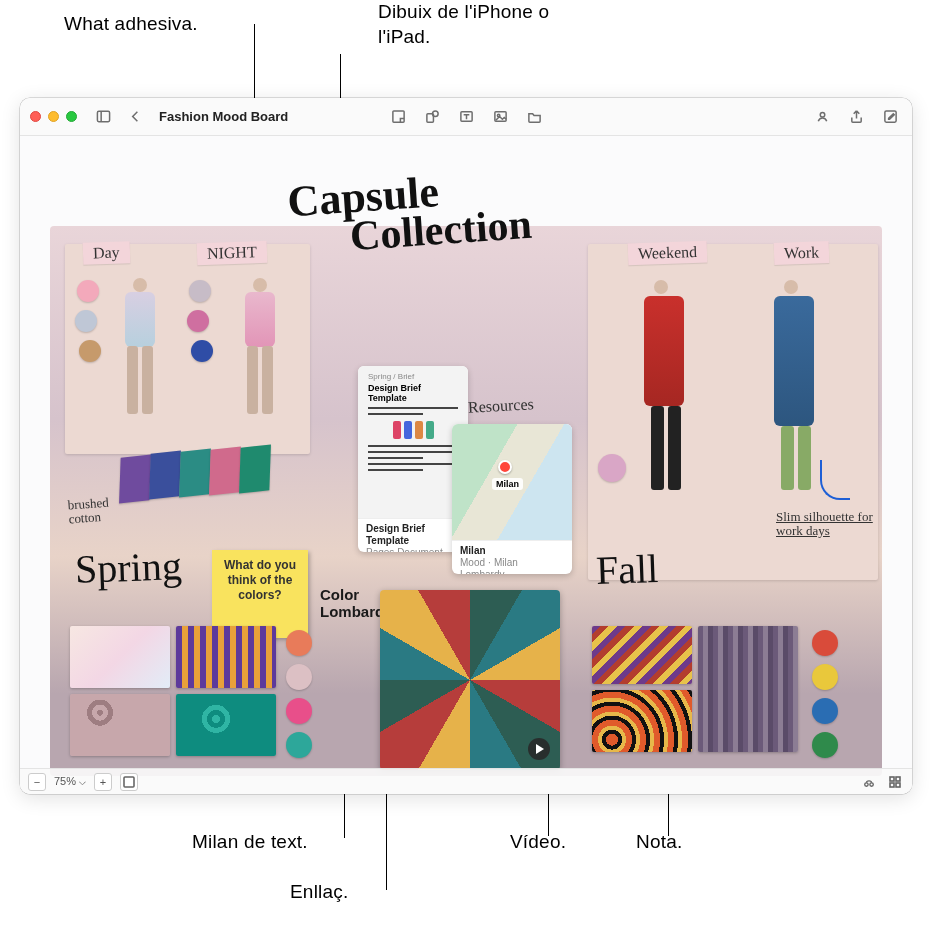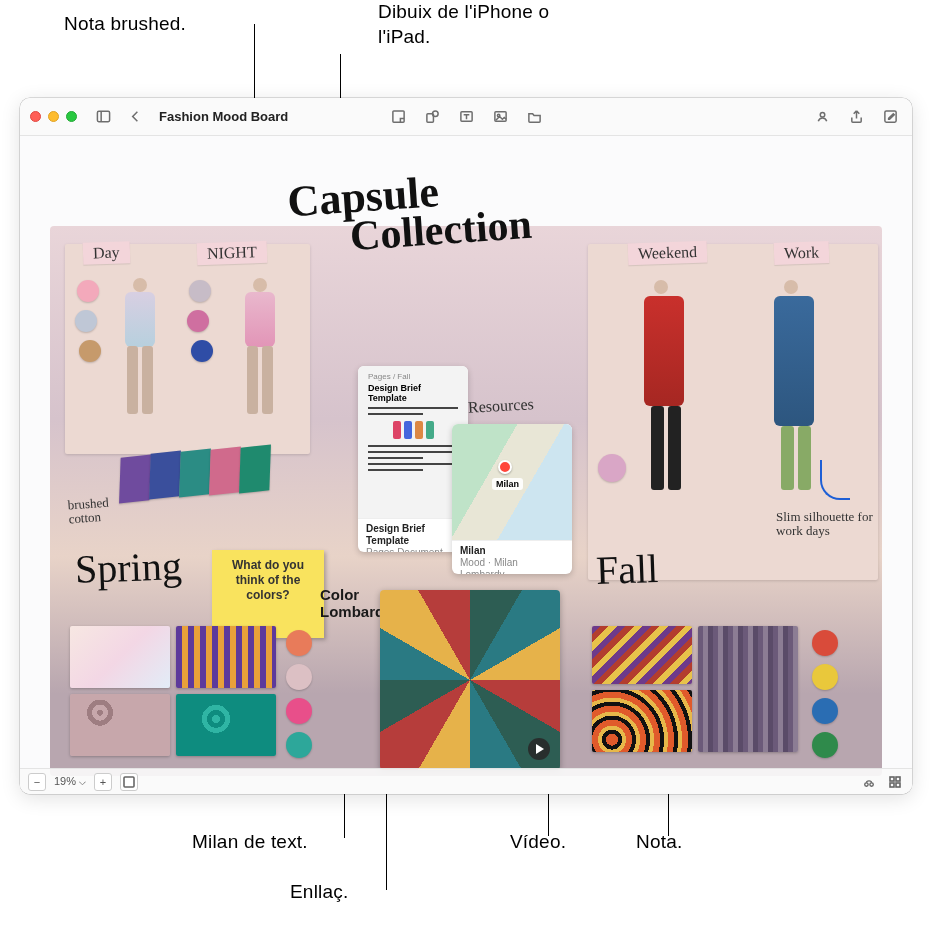--- a/index.html
+++ b/index.html
@@ -131,21 +131,21 @@
     position:absolute;top:14px;left:10px;width:30px;height:55px;border-radius:6px;
   }
   .figure .legs{
     position:absolute;top:68px;left:12px;width:26px;height:68px;display:flex;gap:4px;
   }
   .figure .legs span{flex:1;background:#c9b1a0;border-radius:3px;}
 
   
   .sticky {
     position:absolute;
-    width:112px;height:88px;
+    width:96px;height:88px;
     background:#f9e35e;
     box-shadow:2px 2px 4px rgba(0,0,0,0.25);
     padding:8px;
     font-size:12px;
     font-weight:600;
     line-height:1.25;
     text-align:center;
     color:#333;
   }
 
@@ -263,21 +263,21 @@
 
   .arrow-blue{
     position:absolute;width:30px;height:40px;
     border-left:2px solid #1d5fd6;border-bottom:2px solid #1d5fd6;
     border-bottom-left-radius:20px;
   }
 </style>
 </head>
 <body>
 
-<div class="callout" style="left:64px;top:12px;">Nota brushed.</div>
+<div class="callout" style="left:64px;top:12px;">What adhesiva.</div>
 <div class="callout-line" style="left:254px;top:24px;width:1px;height:500px;"></div>
 
 <div class="callout" style="left:330px;top:0px;width:200px;margin-left:48px;">Dibuix de l'iPhone o l'iPad.</div>
 <div class="callout-line" style="left:340px;top:54px;width:1px;height:86px;"></div>
 
 <div class="callout" style="left:192px;top:830px;">Milan de text.</div>
 <div class="callout-line" style="left:344px;top:700px;width:1px;height:138px;"></div>
 
 <div class="callout" style="left:290px;top:880px;">Enllaç.</div>
 <div class="callout-line" style="left:386px;top:610px;width:1px;height:280px;"></div>
@@ -426,21 +426,21 @@
 
     <div class="palette-col" style="left:266px;top:494px;">
       <span style="background:#e87b5a;"></span>
       <span style="background:#dcc0c4;"></span>
       <span style="background:#e84f8a;"></span>
       <span style="background:#2da79a;"></span>
     </div>
 
     <div class="card" style="left:338px;top:230px;width:110px;height:186px;">
       <div class="preview">
-        <div style="padding:6px 0 2px 0;font-size:8px;color:#888;text-align:left;margin-left:10px;">Pages / Fall</div>
+        <div style="padding:6px 0 2px 0;font-size:8px;color:#888;text-align:left;margin-left:10px;">Spring / Brief</div>
         <div style="font-size:9px;font-weight:700;margin:0 10px 4px 10px;">Design Brief Template</div>
         <div class="doc-line"></div>
           <div class="doc-line small"></div>
         <div class="doc-minifig">
             <span style="background:#d46"></span>
             <span style="background:#46d"></span>
             <span style="background:#d84"></span>
             <span style="background:#4a8"></span>
           </div>
         <div class="doc-line"></div>
@@ -489,40 +489,40 @@
       </div>
       <div class="figure" style="left:178px;top:36px;height:210px;width:60px;">
         <div class="body" style="background:linear-gradient(#3a6a9c,#2d567f);height:130px;top:16px;width:40px;left:8px;"></div>
         <div class="legs" style="top:146px;height:64px;left:15px;width:30px;">
             <span style="background:#8a6"></span>
             <span style="background:#8a6"></span>
           </div>
       </div>
 
       <div class="arrow-blue" style="left:232px;top:216px;"></div>
-      <div class="handnote" style="left:188px;top:266px;width:100px;">Slim silhouette for work days</div>
+      <div class="handnote" style="left:188px;top:266px;width:100px;text-decoration:underline;">Slim silhouette for work days</div>
     </div>
 
     <div class="season" style="left:576px;top:410px;">Fall</div>
 
     <div class="thumb zigzag" style="left:572px;top:490px;width:100px;height:58px;"></div>
     <div class="thumb stripe" style="left:678px;top:490px;width:100px;height:126px;"></div>
     <div class="thumb feather" style="left:572px;top:554px;width:100px;height:62px;"></div>
 
     <div class="palette-col" style="left:792px;top:494px;">
       <span style="background:#d94b3a;"></span>
       <span style="background:#e9c83b;"></span>
       <span style="background:#2a6db3;"></span>
       <span style="background:#2f8a4b;"></span>
     </div>
 
     <div class="footer">
       <div class="zbtn">−</div>
       <div>
-        <span>19%</span>
+        <span>75%</span>
         <span style="font-size:9px;">⌵</span>
       </div>
       <div class="zbtn">+</div>
       <div class="zbtn">
         <svg viewBox="0 0 12 12">
             <rect x="1" y="1" width="10" height="10" rx="1"></rect>
           </svg>
       </div>
       <div class="footer-spacer"></div>
       <div class="zbtn" style="border:none;background:none;">

